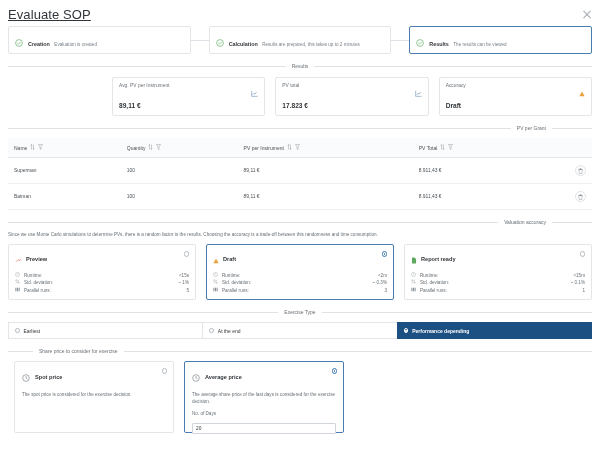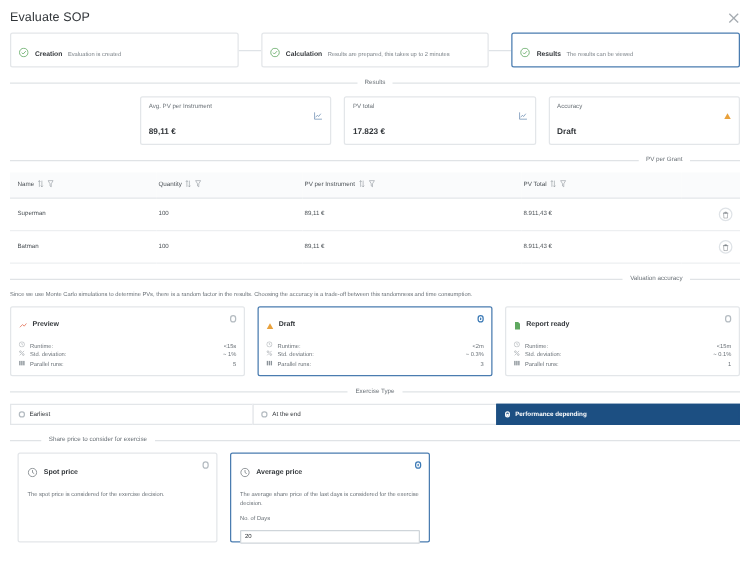--- a/index.html
+++ b/index.html
@@ -10,21 +10,21 @@
     color: #32363a;
     overflow: hidden;
   }
   #app { position: relative; width: 600px; height: 451px; }
 
   
   .titlebar {
     display: flex; align-items: center; justify-content: space-between;
     height: 22px; padding: 6px 8px 0 8px;
   }
-  .page-title { font-size: 10px; color: #32363a; letter-spacing: .1px; }
+  .page-title { font-size: 13px; color: #32363a; letter-spacing: .1px; text-decoration: underline; }
   .close-icon {
     width: 10px; height: 10px; position: relative; cursor: pointer;
     opacity: .55;
   }
   .close-icon:before, .close-icon:after {
     content: ""; position: absolute; left: 0; top: 4.5px;
     width: 10px; height: 1px; background: #5a6570;
   }
   .close-icon:before { transform: rotate(45deg); }
   .close-icon:after { transform: rotate(-45deg); }

